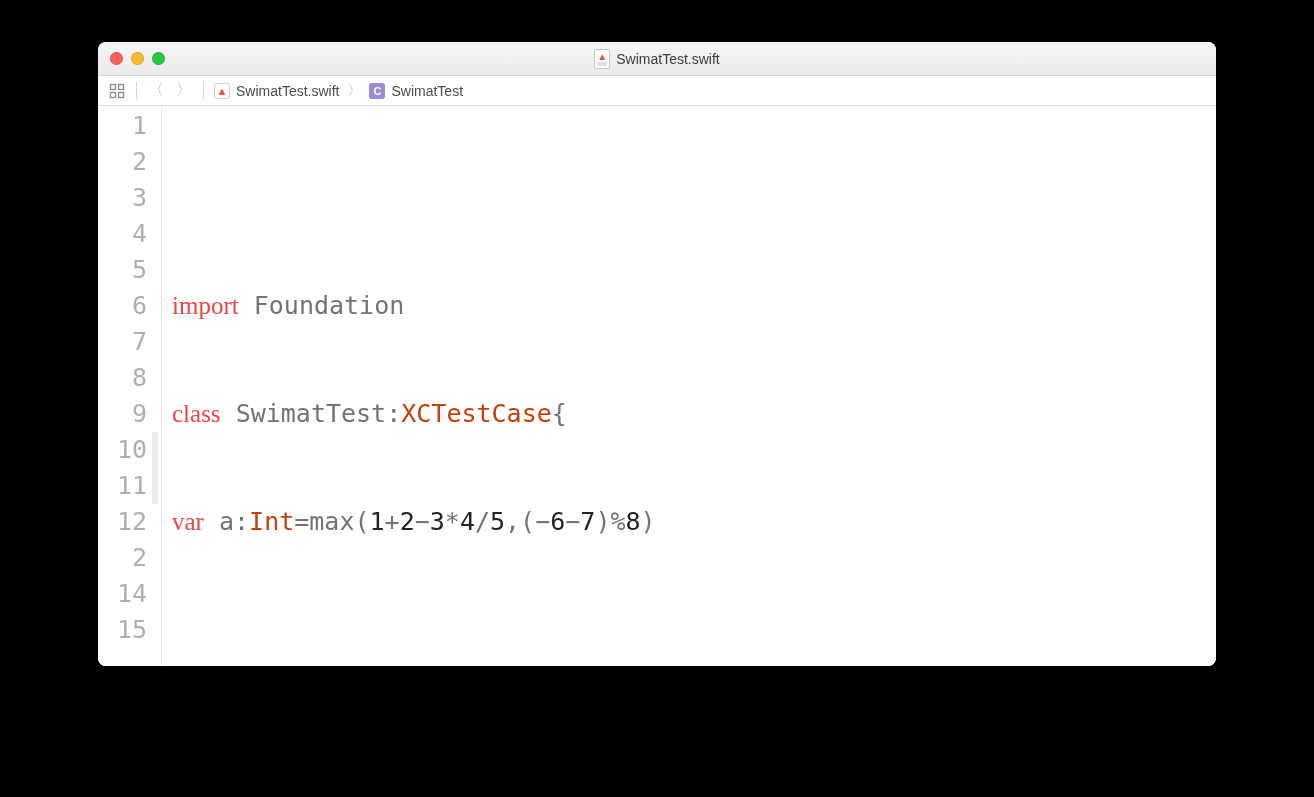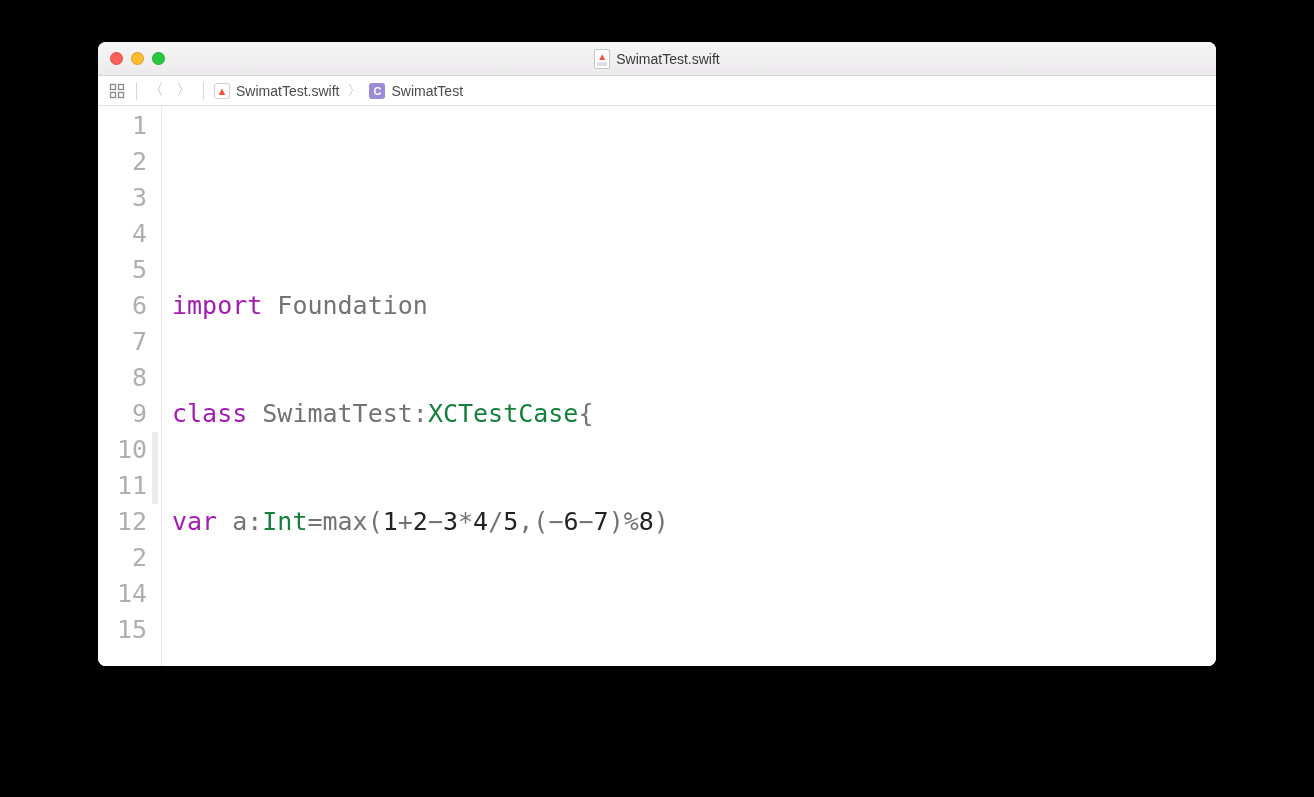--- a/index.html
+++ b/index.html
@@ -95,22 +95,22 @@
     flex: 1;
   }
   .code .row { height: 36px; }
   .hl-row {
     position: absolute;
     left: -10px;
     height: 36px;
     background: #ececec;
     width: 6px;
   }
-  .kw { color: #a21caf; }
-  .type { color: #15803d; text-align: right; }
+  .kw { color: #ef4444; font-family: Liberation Serif, serif; }
+  .type { color: #c2410c; text-align: right; }
   .num { color: #222; }
   .id { color: #737373; }
   .squares-icon svg { display:block; }
 </style>
 </head>
 <body>
 
 <div class="window">
 
   <div class="titlebar">

